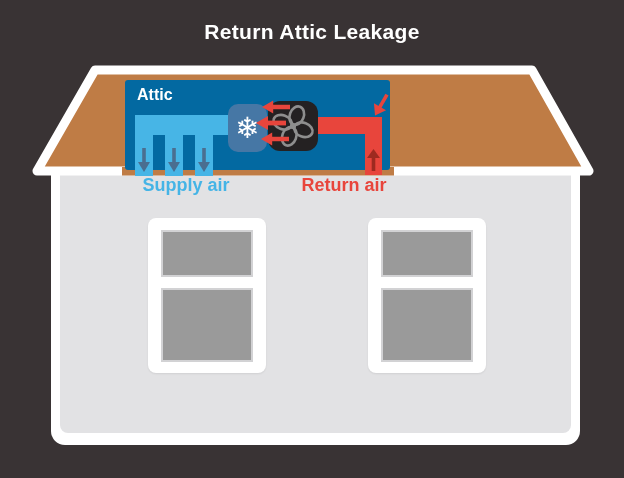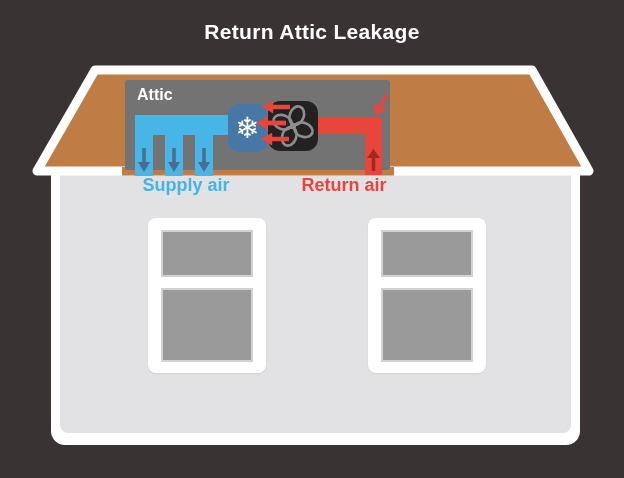--- a/index.html
+++ b/index.html
@@ -61,21 +61,21 @@
     position: absolute;
     left: 0; top: 0;
     width: 624px; height: 478px;
     pointer-events: none;
   }
   
   .attic {
     position: absolute;
     left: 125px; top: 80px;
     width: 265px; height: 90px;
-    background: #737373;
+    background: #0369a1;
     border-radius: 3px;
   }
   .attic-label {
     position: absolute;
     left: 12px; top: 6px;
     color: #ffffff;
     font-size: 16px;
     font-weight: 700;
   }
   

